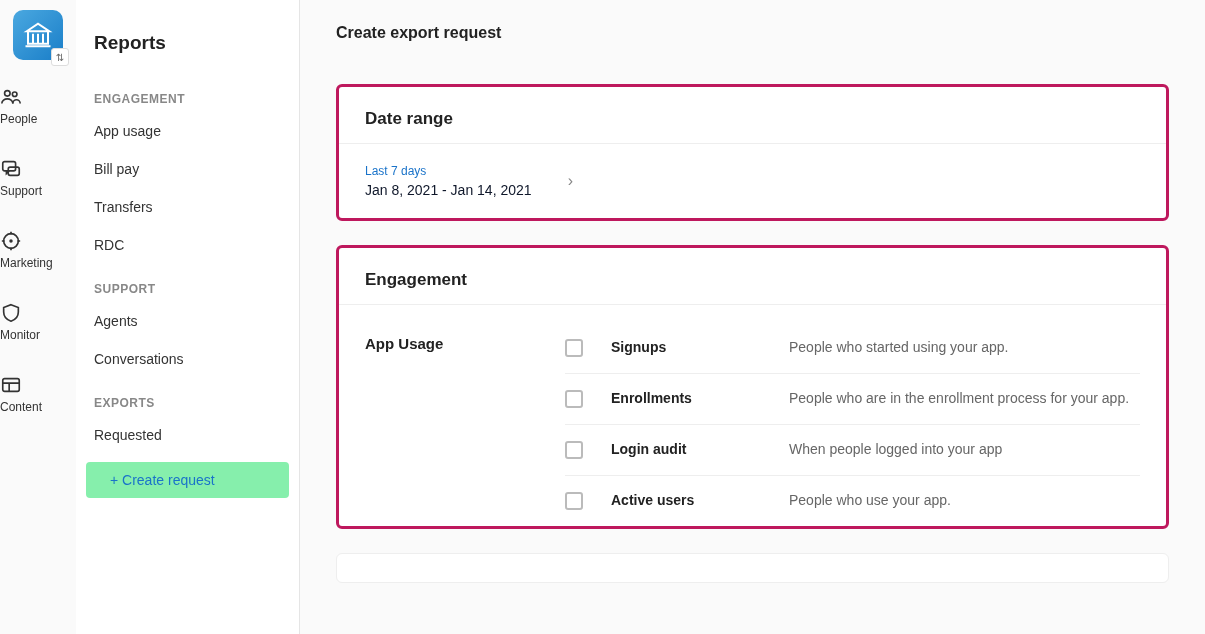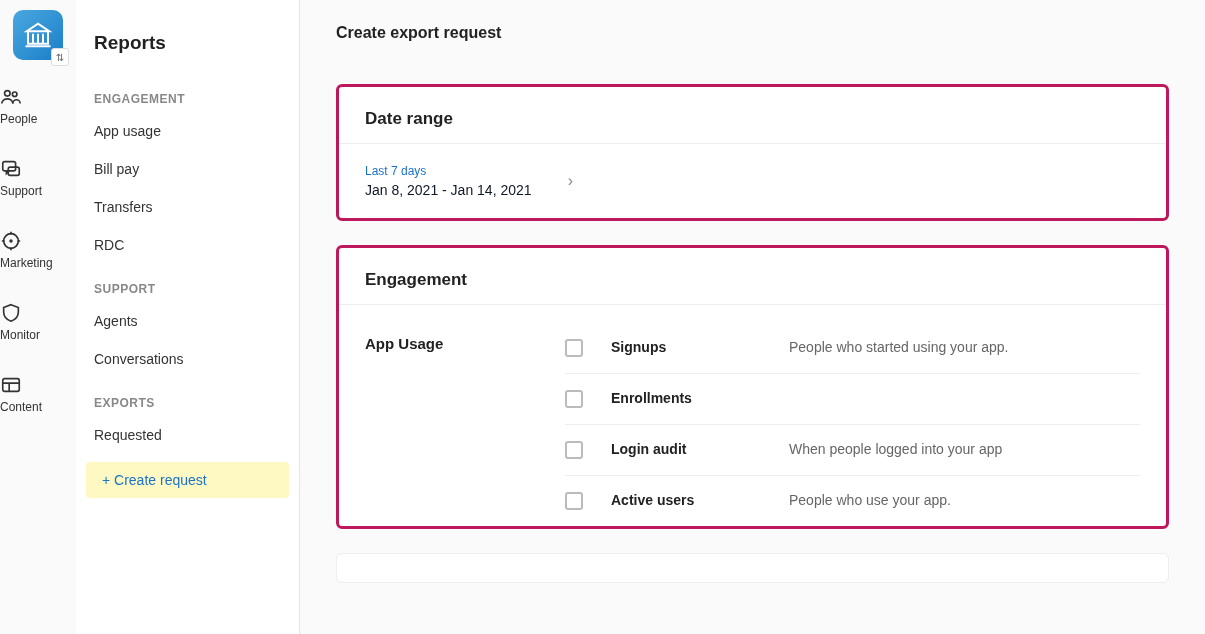--- a/index.html
+++ b/index.html
@@ -12,21 +12,21 @@
     .app-logo-badge { position: absolute; bottom: -6px; right: -6px; width: 18px; height: 18px; background: #fff; border: 1px solid #ddd; border-radius: 3px; display:flex; align-items:center; justify-content:center; font-size:10px; color:#666;}
     .rail-item { display: flex; flex-direction: column; gap: 4px; cursor: pointer; padding: 6px 0; width: 100%; }
     .rail-item .ricon { width: 22px; height: 22px; display:flex; align-items:center; justify-content:center; color:#333; }
     .rail-item .rlabel { font-size: 12px; color: #333; }
     
     
     .sidebar { width: 224px; background: #fff; border-right: 1px solid #e5e5e5; padding: 20px 0; height: 100%; box-shadow: 2px 0 4px rgba(0,0,0,0.03); }
     .sidebar-title { font-size: 19px; font-weight: 600; color: #222; padding: 12px 18px 20px; }
     .sidebar-section-head { font-size: 12px; font-weight: 600; color: #888; letter-spacing: 0.5px; padding: 18px 18px 6px; text-transform: uppercase; }
     .sidebar-link { display: block; padding: 11px 18px; font-size: 14px; color: #333; cursor: pointer; }
-    .sidebar-action { margin: 8px 10px; padding: 10px 16px; background: #fef9c3; color: #1a73c9; font-size: 14px; border-radius: 4px; cursor: pointer; }
+    .sidebar-action { margin: 8px 10px; padding: 10px 24px; background: #86efac; color: #1a73c9; font-size: 14px; border-radius: 4px; cursor: pointer; }
     
     
     .main { flex: 1; padding: 24px 36px; overflow-y: auto; background: #fafafa; }
     .page-title { font-size: 16px; font-weight: 700; color: #222; margin-bottom: 42px; }
     .card { background: #fff; border: 3px solid #be185d; border-radius: 6px; margin-bottom: 24px; padding: 0; }
     .card-header { font-size: 17px; font-weight: 600; color: #222; padding: 22px 26px 14px; border-bottom: 1px solid #eee; }
     .date-row { padding: 20px 26px; display: flex; align-items: center; justify-content: space-between; cursor: pointer; max-width: 260px; }
     .date-preset { font-size: 12px; color: #1a73c9; margin-bottom: 4px; }
     .date-range-text { font-size: 14px; color: #0f172a; }
     .chev { color: #888; font-size: 16px; }
@@ -143,20 +143,21 @@
       <div class="eng-label">App Usage</div>
       <div class="eng-list">
         <div class="eng-row">
           <div class="chk"></div>
           <div class="eng-name">Signups</div>
           <div class="eng-desc">People who started using your app.</div>
         </div>
         <div class="eng-row">
           <div class="chk"></div>
           <div class="eng-name">Enrollments</div>
+          <div class="eng-desc">People who are in the enrollment process for your app.</div>
         </div>
         <div class="eng-row">
           <div class="chk"></div>
           <div class="eng-name">Login audit</div>
           <div class="eng-desc">When people logged into your app</div>
         </div>
         <div class="eng-row">
           <div class="chk"></div>
           <div class="eng-name">Active users</div>
           <div class="eng-desc">People who use your app.</div>

